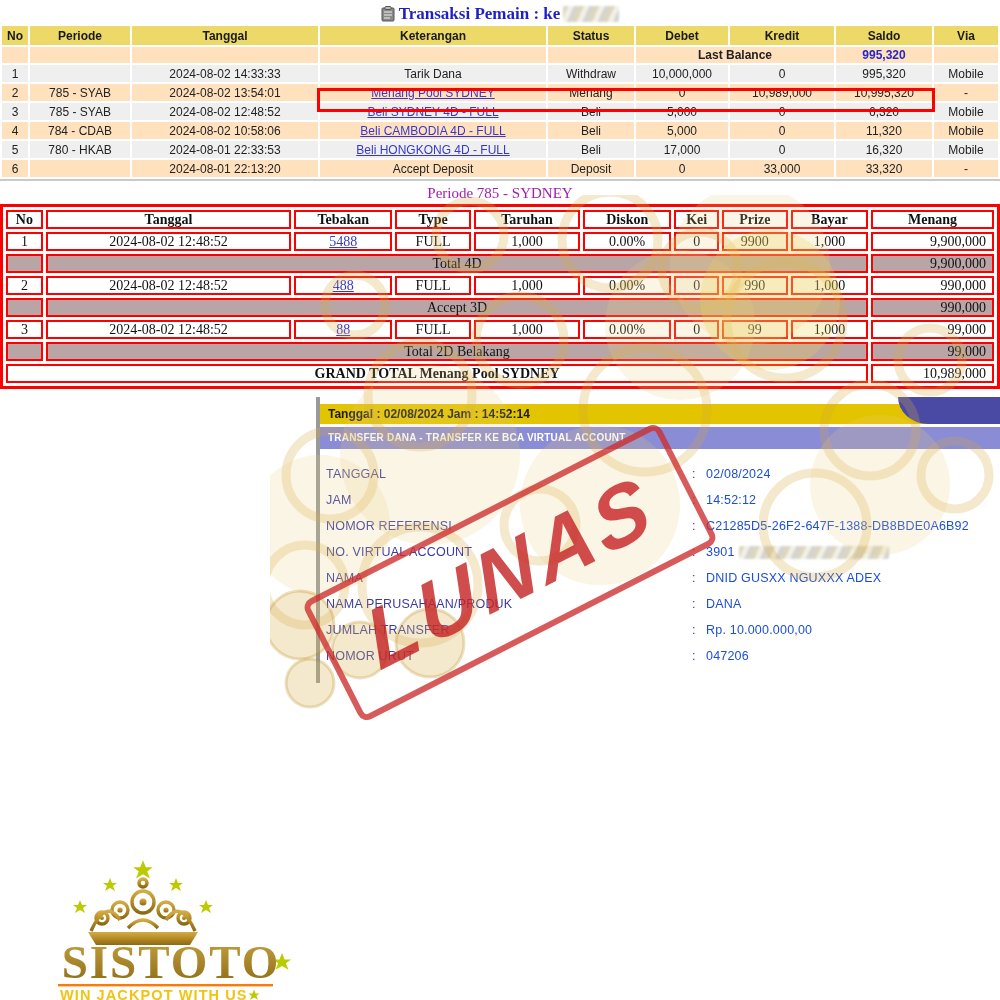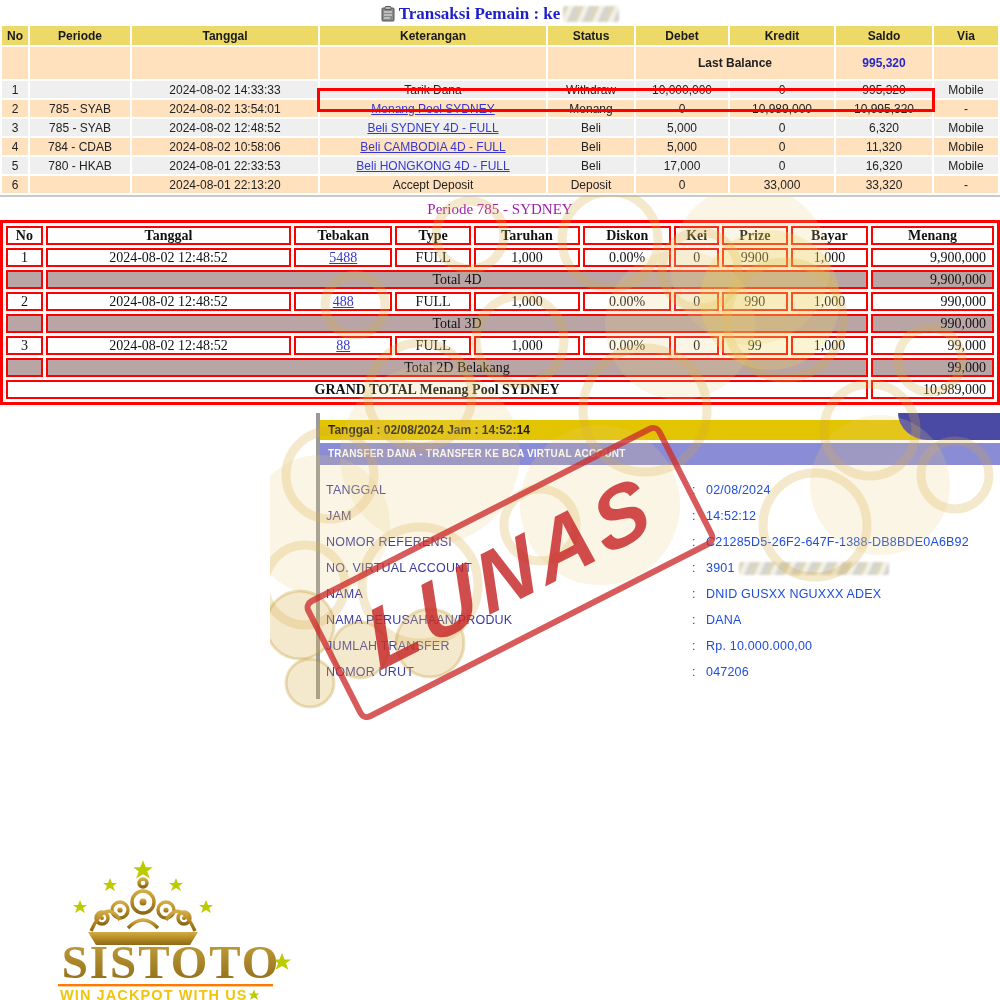--- a/index.html
+++ b/index.html
@@ -15,21 +15,21 @@
             filter:blur(1.3px); opacity:.9; }
   .redact.user { width:56px; height:16px; margin-left:3px; }
   .redact.va { width:150px; height:13px; margin-left:4px; }
 
   
   .t1wrap { position:relative; border-bottom:2px solid #C9C9C9; }
   table.t1 { width:1000px; table-layout:fixed; border-collapse:separate; border-spacing:2px;
              font-size:12px; }
   table.t1 th { background:#EDD968; color:#1a1a1a; font-weight:bold; height:19px; }
   table.t1 td { height:17px; text-align:center; vertical-align:middle; white-space:nowrap; overflow:hidden; color:#222; }
-  tr.lb td { background:#FFE1BE; font-weight:bold; height:32px; }
+  tr.lb td { background:#FFE1BE; font-weight:bold; height:16px; }
   tr.rA td { background:#EFEFEF; }
   tr.rB td { background:#FFE1BE; }
   .st  { color:#FB4F4F; }
   .num-k, .num-s { color:#2525CD; }
   .lb .num-s { color:#2525CD; }
   a.lnk { color:#3637CE; text-decoration:underline; cursor:pointer;text-align:right; }
   .hibox { position:absolute; left:317px; top:64px; width:618px; height:24px;
            border:3px solid #FF0000; z-index:3; pointer-events:none; }
 
   
@@ -246,21 +246,21 @@
     <td>FULL</td>
     <td>1,000</td>
     <td>0.00%</td>
     <td>0</td>
     <td>990</td>
     <td>1,000</td>
     <td class="mn">990,000</td>
   </tr>
   <tr>
     <td class="tot"></td>
-    <td class="tot" colspan="8">Total 3D</td>
+    <td class="tot" colspan="8">Accept 3D</td>
     <td class="tot mn">990,000</td>
   </tr>
   <tr>
     <td>3</td>
     <td>2024-08-02 12:48:52</td>
     <td><a class="lnk">88</a></td>
     <td>FULL</td>
     <td>1,000</td>
     <td>0.00%</td>
     <td>0</td>

